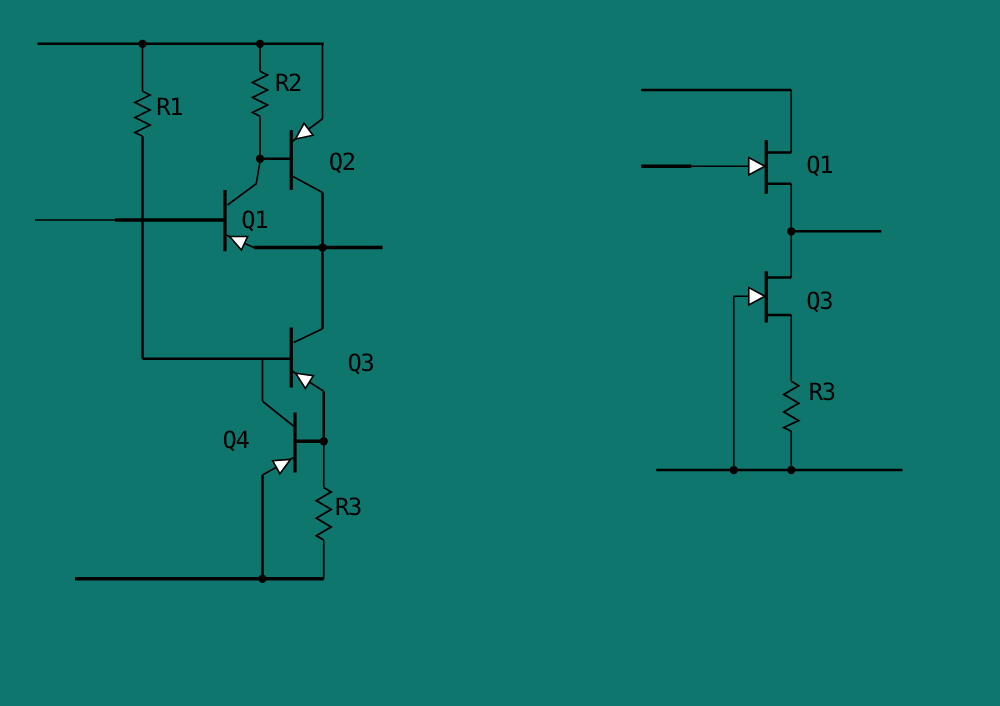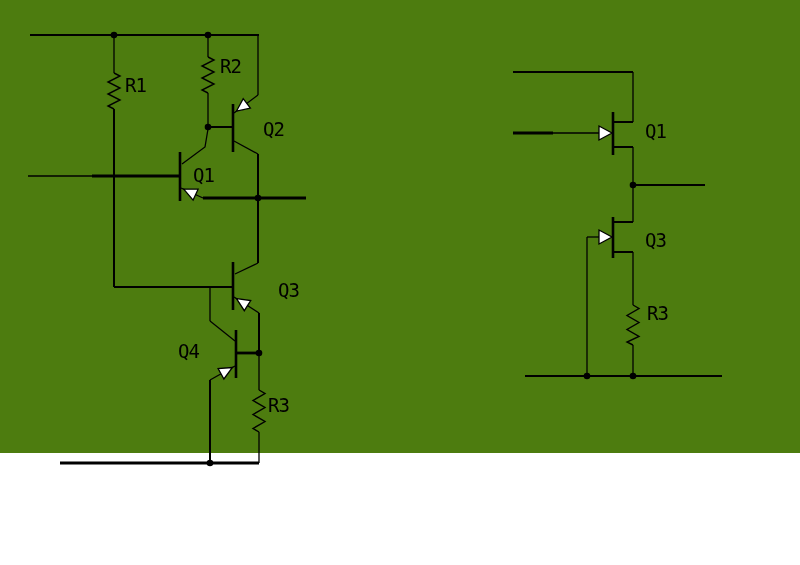--- a/index.html
+++ b/index.html
@@ -7,22 +7,22 @@
     padding: 0;
     background: #ffffff;
     width: 800px;
     height: 565px;
     overflow: hidden;
     font-family: "DejaVu Sans Mono", "Liberation Mono", monospace;
   }
   #canvas-wrap {
     position: relative;
     width: 800px;
-    height: 453px;
-    background: #4d7c0f;
+    height: 565px;
+    background: #0f766e;
   }
   svg {
     display: block;
   }
   .wire {
     stroke: #000000;
     fill: none;
     stroke-width: 2;
   }
   .wire-thin  { stroke-width: 1.3; }

